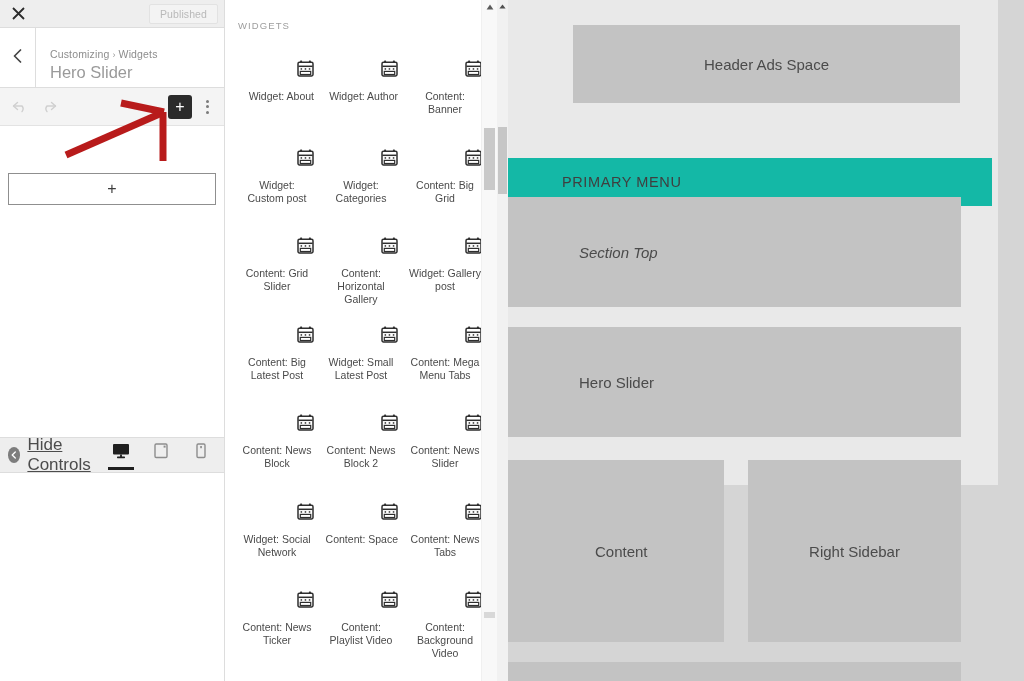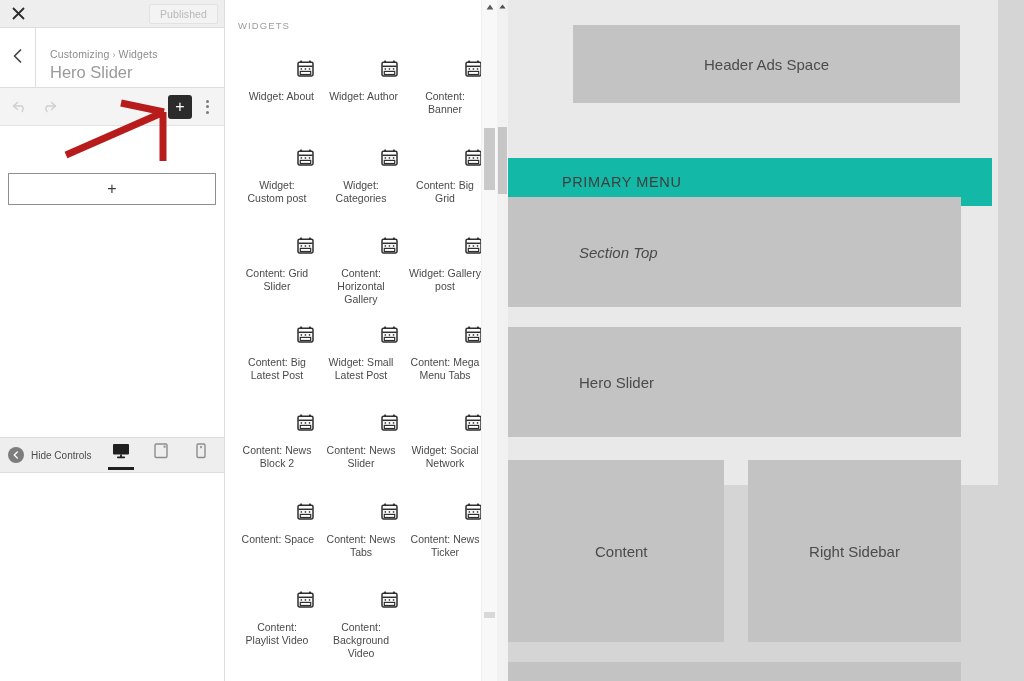--- a/index.html
+++ b/index.html
@@ -175,22 +175,23 @@
     padding-left: 8px;
     cursor: pointer;
   }
   .hc-circle {
     width: 16px; height: 16px; border-radius: 50%;
     background: #7d7d7d;
     display: flex; align-items: center; justify-content: center;
     margin-right: 7px;
   }
   .hc-label {
-    font-size: 10px;
+    font-size: 17px;
     color: #4c4c4c;
+    text-decoration: underline;
   }
   .device-group {
     display: flex; align-items: center;
     margin-left: auto;
     padding-right: 10px;
     gap: 12px;
   }
   .device-btn {
     width: 28px; height: 34px;
     display: flex; align-items: flex-start; justify-content: center;
@@ -672,20 +673,33 @@
           <span class="wicon"><svg width="17" height="17" viewBox="0 0 17 17" aria-hidden="true">
               <rect x="3.1" y="0.6" width="2" height="2.4" rx=".5" fill="currentColor"></rect>
               <rect x="11.9" y="0.6" width="2" height="2.4" rx=".5" fill="currentColor"></rect>
               <rect x="1" y="2.3" width="15" height="13.6" rx="1.4" fill="none" stroke="currentColor" stroke-width="1.5"></rect>
               <path d="M1.4 6.3 H15.6" stroke="currentColor" stroke-width="1.5"></path>
               <rect x="3.6" y="8.2" width="1.5" height="1.5" fill="currentColor"></rect>
               <rect x="7.7" y="8.2" width="1.5" height="1.5" fill="currentColor"></rect>
               <rect x="11.8" y="8.2" width="1.5" height="1.5" fill="currentColor"></rect>
               <rect x="3.3" y="11.4" width="10.4" height="3.1" fill="none" stroke="currentColor" stroke-width="1.2"></rect>
             </svg></span>
+          <span class="wlabel">Content: News Block</span>
+        </div>
+        <div class="widget-cell">
+          <span class="wicon"><svg width="17" height="17" viewBox="0 0 17 17" aria-hidden="true">
+              <rect x="3.1" y="0.6" width="2" height="2.4" rx=".5" fill="currentColor"></rect>
+              <rect x="11.9" y="0.6" width="2" height="2.4" rx=".5" fill="currentColor"></rect>
+              <rect x="1" y="2.3" width="15" height="13.6" rx="1.4" fill="none" stroke="currentColor" stroke-width="1.5"></rect>
+              <path d="M1.4 6.3 H15.6" stroke="currentColor" stroke-width="1.5"></path>
+              <rect x="3.6" y="8.2" width="1.5" height="1.5" fill="currentColor"></rect>
+              <rect x="7.7" y="8.2" width="1.5" height="1.5" fill="currentColor"></rect>
+              <rect x="11.8" y="8.2" width="1.5" height="1.5" fill="currentColor"></rect>
+              <rect x="3.3" y="11.4" width="10.4" height="3.1" fill="none" stroke="currentColor" stroke-width="1.2"></rect>
+            </svg></span>
           <span class="wlabel">Content: News Block 2</span>
         </div>
         <div class="widget-cell">
           <span class="wicon"><svg width="17" height="17" viewBox="0 0 17 17" aria-hidden="true">
               <rect x="3.1" y="0.6" width="2" height="2.4" rx=".5" fill="currentColor"></rect>
               <rect x="11.9" y="0.6" width="2" height="2.4" rx=".5" fill="currentColor"></rect>
               <rect x="1" y="2.3" width="15" height="13.6" rx="1.4" fill="none" stroke="currentColor" stroke-width="1.5"></rect>
               <path d="M1.4 6.3 H15.6" stroke="currentColor" stroke-width="1.5"></path>
               <rect x="3.6" y="8.2" width="1.5" height="1.5" fill="currentColor"></rect>
               <rect x="7.7" y="8.2" width="1.5" height="1.5" fill="currentColor"></rect>

